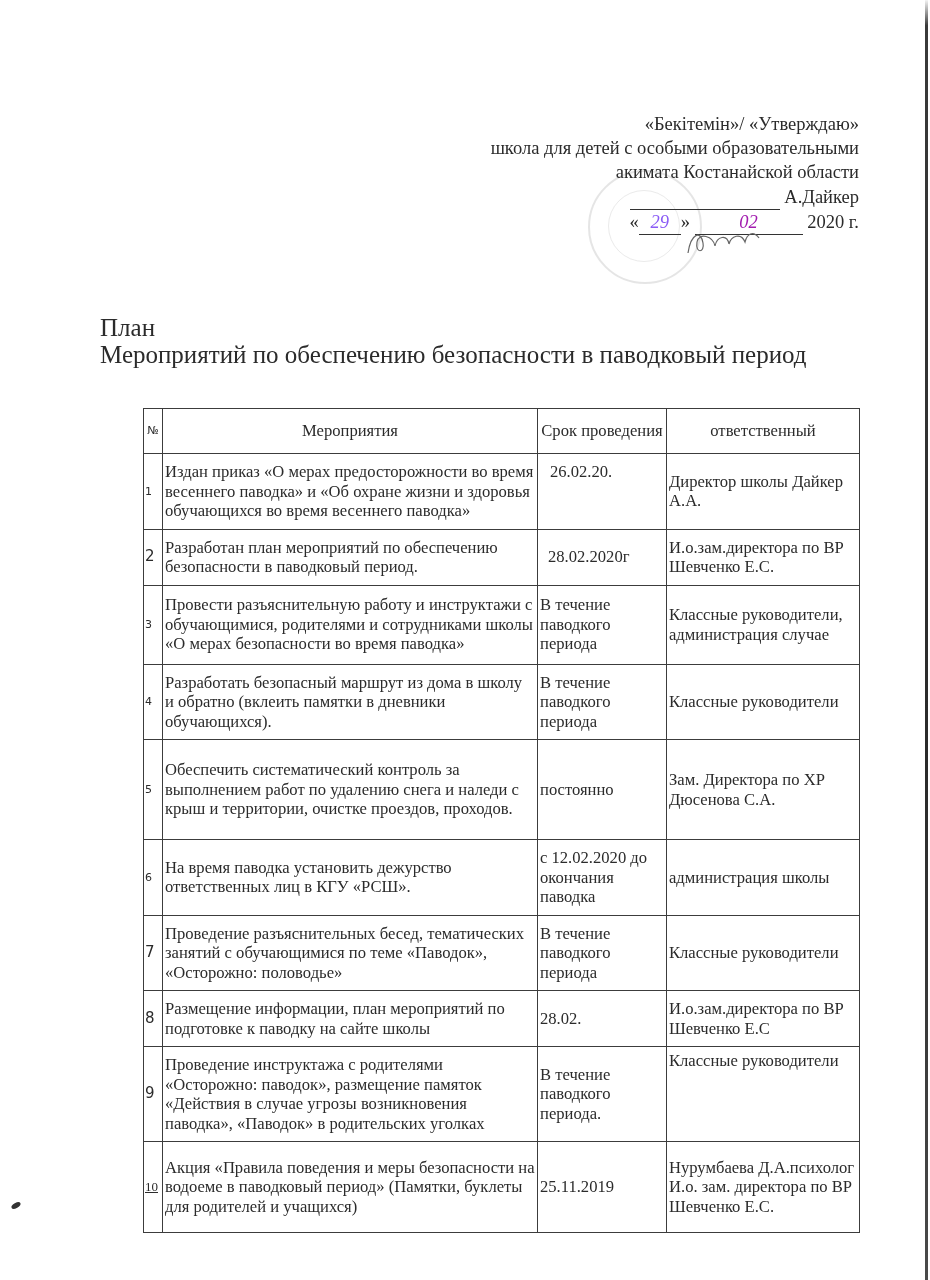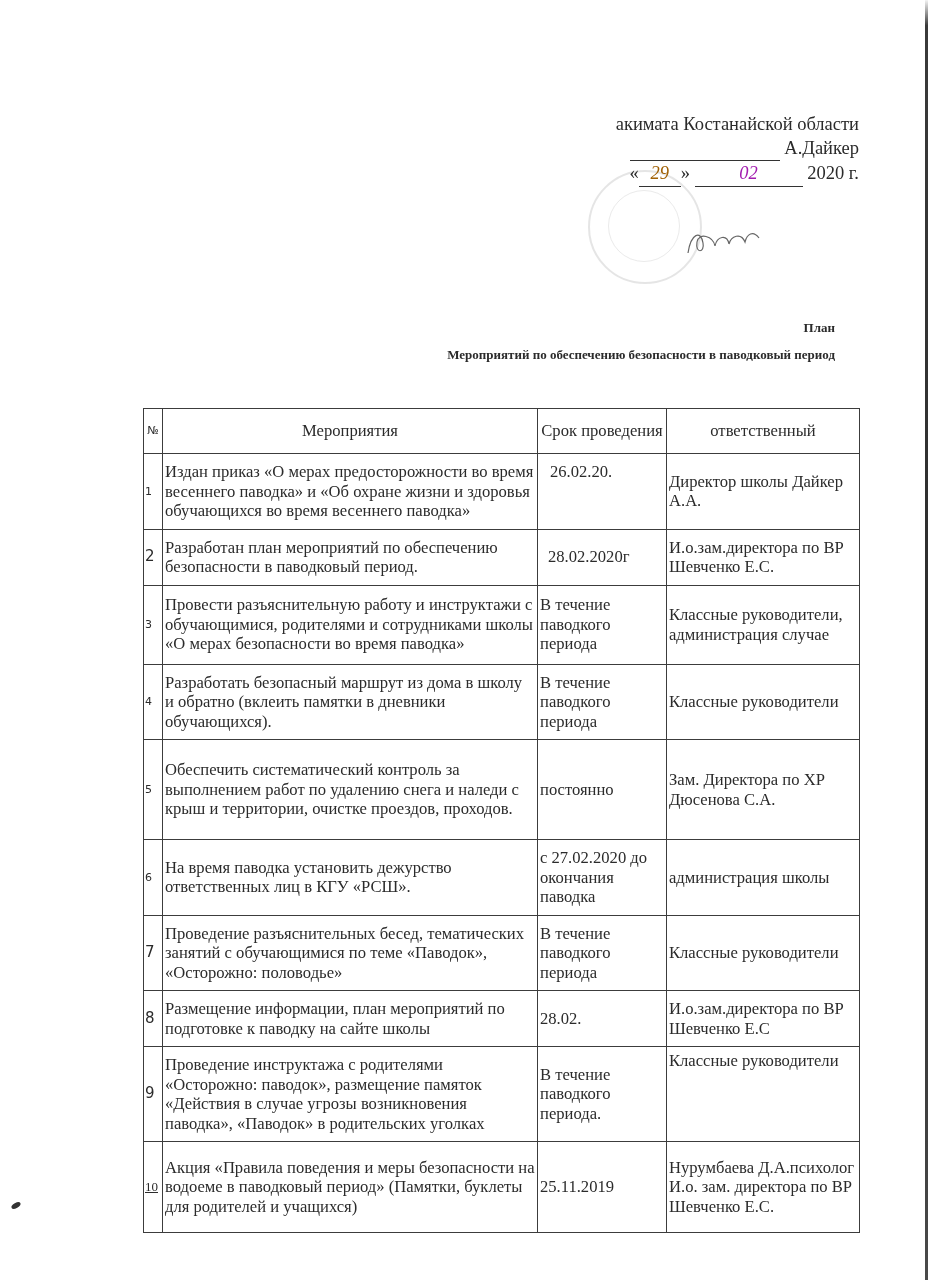--- a/index.html
+++ b/index.html
@@ -61,23 +61,23 @@
       left: 683px;
       top: 228px;
       width: 80px;
       height: 30px;
     }
     .title-block {
       position: absolute;
       left: 100px;
       top: 314px;
       width: 735px;
-      text-align: right;
-      font-weight: bold;
-      font-size: 13px;
+      text-align: left;
+      font-weight: normal;
+      font-size: 25px;
       line-height: 27px;
     }
     .title-block span { display: block; }
     table.plan {
       position: absolute;
       left: 143px;
       top: 408px;
       width: 716px;
       border-collapse: collapse;
       table-layout: fixed;
@@ -122,26 +122,28 @@
   </style>
 </head>
 <body>
 
 <div class="scan-edge"></div>
 
 <div class="stamp"></div>
 <div class="stamp-inner"></div>
 
 <div class="approval">
+  <span class="line">«Бекітемін»/ «Утверждаю»</span>
+  <span class="line">школа для детей с особыми образовательными</span>
   <span class="line">акимата Костанайской области</span>
   <span class="line">
     <span class="sig-line" style="width:150px;">&nbsp;</span>
     <span>А.Дайкер</span>
   </span>
-  <span class="line">«<span class="sig-line" style="width:42px;text-align:center;font-style:italic;color:#a16207;">29</span>» <span class="sig-line" style="width:108px;text-align:center;font-style:italic;color:#a21caf;">02</span> <span>2020  г.</span></span>
+  <span class="line">«<span class="sig-line" style="width:42px;text-align:center;font-style:italic;color:#8b5cf6;">29</span>» <span class="sig-line" style="width:108px;text-align:center;font-style:italic;color:#a21caf;">02</span> <span>2020  г.</span></span>
 </div>
 
 <svg class="signature" viewBox="0 0 80 30">
   <path d="M5 25 C 8 5, 18 2, 20 15 C 22 25, 12 26, 14 14 C 16 4, 30 8, 32 18 C 34 8, 44 6, 46 16 C 48 8, 58 4, 62 14 C 64 6, 70 2, 76 10" fill="none" stroke="#666" stroke-width="1.2"></path>
 </svg>
 
 <div class="title-block">
   <span>План</span>
   <span>Мероприятий по обеспечению безопасности в паводковый период</span>
 </div>
@@ -188,21 +190,21 @@
     </tr>
     <tr style="height:100px">
       <td class="num">5</td>
       <td>Обеспечить систематический контроль за выполнением работ по удалению снега и наледи с крыш и территории, очистке проездов, проходов.</td>
       <td>постоянно</td>
       <td>Зам. Директора по ХР Дюсенова С.А.</td>
     </tr>
     <tr style="height:57px">
       <td class="num">6</td>
       <td>На время паводка установить  дежурство ответственных лиц в КГУ «РСШ».</td>
-      <td>с 27.02.2020 до окончания паводка</td>
+      <td>с 12.02.2020 до окончания паводка</td>
       <td>администрация школы</td>
     </tr>
     <tr style="height:68px">
       <td class="num big">7</td>
       <td>Проведение разъяснительных бесед, тематических занятий с обучающимися по теме «Паводок», «Осторожно: половодье»</td>
       <td>В течение паводкого периода</td>
       <td>Классные руководители</td>
     </tr>
     <tr style="height:45px">
       <td class="num big">8</td>

